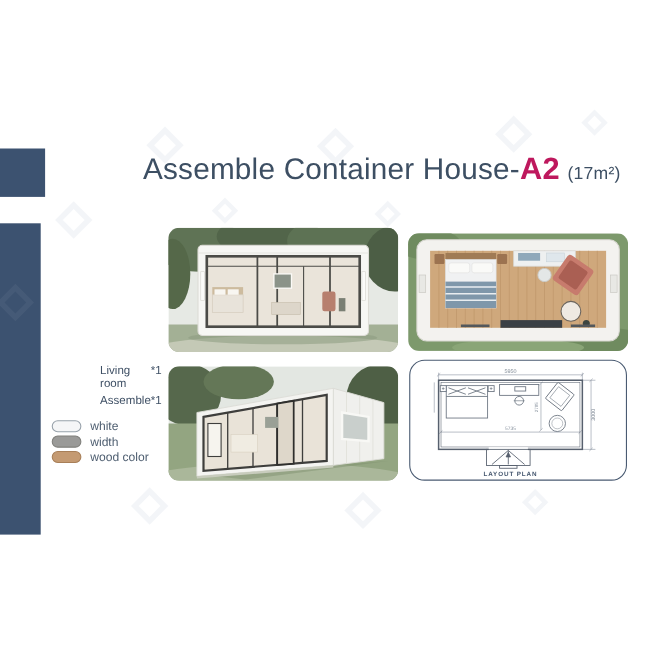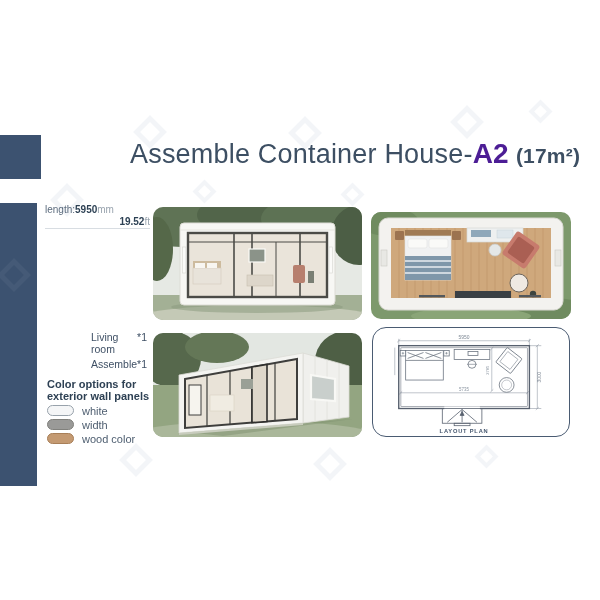--- a/index.html
+++ b/index.html
@@ -10,22 +10,22 @@
       transform:rotate(45deg);opacity:.7;}
   .wm.sm{width:9px;height:9px;border-width:4px;}
   .wm.navy{border-color:rgba(255,255,255,.05);opacity:1;}
   
   .navy-block{position:absolute;background:#3c5270;}
   #title-accent{left:0;top:135;width:41px;height:44px;top:135px;}
   #side-accent{left:0;top:203px;width:37px;height:283px;overflow:hidden;}
   
   #page-title{position:absolute;left:130px;top:138px;white-space:nowrap;
               color:#3d4f63;font-size:27px;letter-spacing:.2px;}
-  #page-title .model{color:#4c1d95;font-weight:bold;font-size:28px;}
-  #page-title .area{font-size:21px;color:#3d4f63;margin-left:7px;font-weight:bold;}
+  #page-title .model{color:#be185d;font-weight:bold;font-size:28px;}
+  #page-title .area{font-size:16px;color:#3d4f63;margin-left:7px;}
   
   #specs{position:absolute;left:45px;top:204px;width:105px;font-size:10px;color:#5b6b7d;}
   .spec-pair{border-bottom:1px solid #d8dde2;padding-bottom:1px;margin-bottom:3px;}
   .spec-line1{white-space:nowrap;}
   .spec-line2{text-align:right;margin-top:1px;}
   .spec-val{font-weight:bold;color:#2d4154;}
   .spec-unit{color:#98a3ae;}
   
   #rooms{position:absolute;left:47px;top:331px;width:100px;font-size:10.5px;color:#3f5065;}
   .room-row{display:flex;margin-bottom:3px;}
@@ -62,42 +62,34 @@
   <span class="wm sm" style="left:478px;top:448px"></span>
 
   <div class="navy-block" id="title-accent"></div>
   <div class="navy-block" id="side-accent">
     <span class="wm navy" style="left:2px;top:60px"></span>
   </div>
 
   <div id="page-title"><span>Assemble Container House-</span><span class="model">A2</span><span class="area">(17m²)</span></div>
 
   <div id="specs">
-    <div class="spec-pair">
-      <div class="spec-line1"><span>length:</span><span class="spec-val">5950</span><span class="spec-unit">mm</span></div>
-      <div class="spec-line2"><span class="spec-val">19.52</span><span class="spec-unit">ft</span></div>
-    </div>
   </div>
 
   <div id="rooms">
     <div class="room-row">
       <span class="room-name">Living room</span>
       <span class="room-count">*1</span>
     </div>
     <div class="room-row">
       <span class="room-name">Assemble</span>
       <span class="room-count">*1</span>
     </div>
   </div>
 
   <div id="color-options">
-    <div id="color-heading">
-      <div>Color options for</div>
-      <div>exterior wall panels</div>
-    </div>
     <div class="swatch-row">
       <span class="swatch" style="background: rgb(245, 246, 247); border-color: rgb(152, 162, 171);"></span>
       <span class="swatch-label">white</span>
     </div>
     <div class="swatch-row">
       <span class="swatch" style="background: rgb(154, 154, 152); border-color: rgb(129, 129, 125);"></span>
       <span class="swatch-label">width</span>
     </div>
     <div class="swatch-row">
       <span class="swatch" style="background: rgb(196, 154, 114); border-color: rgb(168, 127, 88);"></span>

